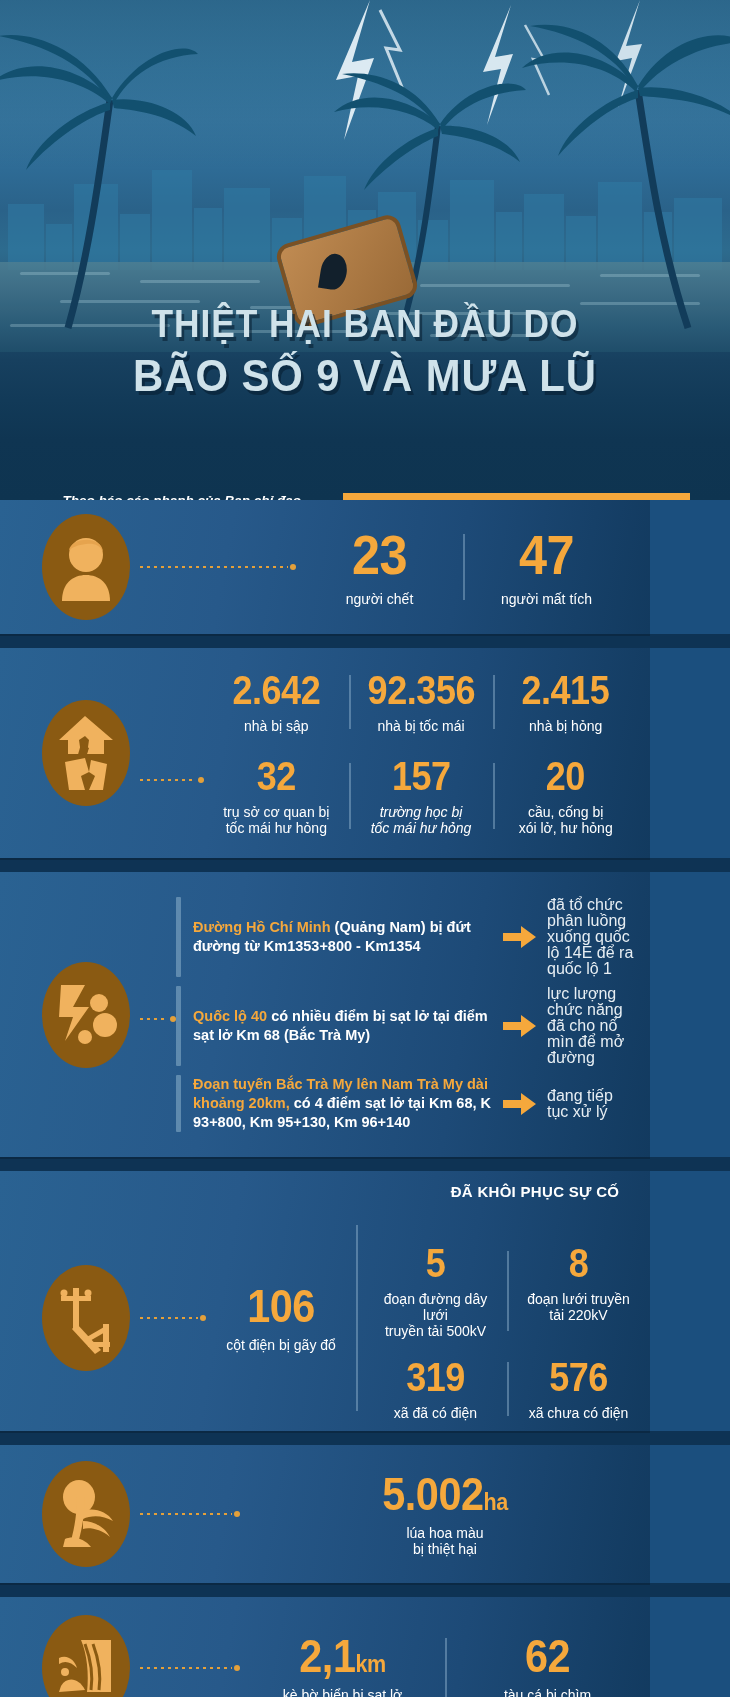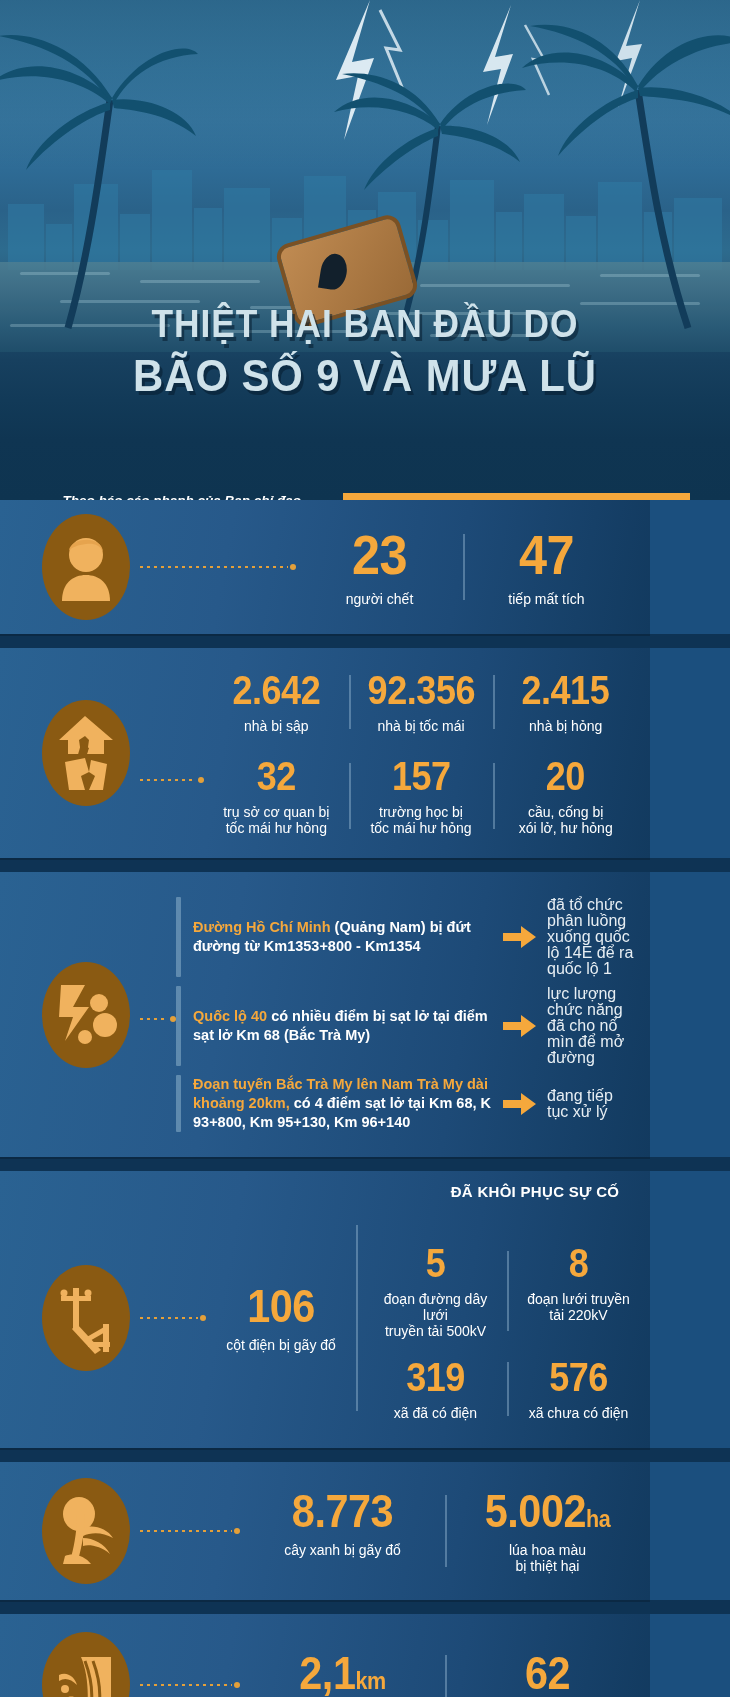--- a/index.html
+++ b/index.html
@@ -339,21 +339,21 @@
         <div class="dots" style="width:148px;"></div>
           <div class="knob"></div>
       </div>
       <div class="stats">
         <div class="stat">
           <div class="num">23</div>
           <div class="lbl">người chết</div>
         </div>
         <div class="stat">
           <div class="num">47</div>
-          <div class="lbl">tiếp mất tích</div>
+          <div class="lbl">người mất tích</div>
         </div>
       </div>
     </div>
   </div>
 
   <div class="gap"></div>
 
   <div class="section s2" style="padding:18px 0;">
     <div class="sec-inner">
       <div class="icon-badge">
@@ -384,21 +384,21 @@
           </div>
         </div>
         <div class="r">
           <div class="stat">
             <div class="num">32</div>
             <div class="lbl" style="white-space:pre-line;">trụ sở cơ quan bị
 tốc mái hư hỏng</div>
           </div>
           <div class="stat">
             <div class="num">157</div>
-            <div class="lbl" style="white-space:pre-line;">trường học bị
+            <div class="lbl" style="white-space:pre-line;font-style:italic;">trường học bị
 tốc mái hư hỏng</div>
           </div>
           <div class="stat">
             <div class="num">20</div>
             <div class="lbl" style="white-space:pre-line;">cầu, cống bị
 xói lở, hư hỏng</div>
           </div>
         </div>
       </div>
     </div>
@@ -454,21 +454,21 @@
           </svg>
           <div class="road-note">đang tiếp tục xử lý</div>
         </div>
 
       </div>
     </div>
   </div>
 
   <div class="gap"></div>
 
-  <div class="section s4" style="padding:14px 0 23px 0;">
+  <div class="section s4" style="padding:14px 0 6px 0;">
     <div class="power-head">ĐÃ KHÔI PHỤC SỰ CỐ</div>
     <div class="sec-inner" style="margin-top:26px;">
       <div class="icon-badge">
         <svg width="62" height="76" viewBox="0 0 62 76">
           <rect x="18" y="8" width="6" height="40" fill="#f0b25e"></rect>
           <rect x="6" y="16" width="30" height="5" fill="#f0b25e"></rect>
           <circle cx="9" cy="13" r="3.5" fill="#f0b25e"></circle>
           <circle cx="33" cy="13" r="3.5" fill="#f0b25e"></circle>
           <path d="M22 44 L46 70 L40 74 L17 49 Z" fill="#f0b25e"></path>
           <rect x="30" y="52" width="22" height="5" fill="#f0b25e" transform="rotate(-30 41 54)"></rect>
@@ -527,24 +527,20 @@
           <path d="M28 44 C38 44, 50 50, 55 60 C46 52, 34 50, 28 52 Z" fill="#f0b25e"></path>
           <path d="M10 62 C18 58, 30 62, 36 70 L8 70 Z" fill="#f0b25e"></path>
         </svg>
       </div>
       <div class="dotline">
         <div class="dots" style="width:92px;"></div>
           <div class="knob"></div>
       </div>
       <div class="stats">
         <div class="stat">
-          <div class="num"><span>8.773</span><span class="unit"></span></div>
-          <div class="lbl">cây xanh bị gãy đổ</div>
-        </div>
-        <div class="stat">
           <div class="num"><span>5.002</span><span class="unit">ha</span></div>
           <div class="lbl" style="white-space:pre-line;text-align:center;">lúa hoa màu
 bị thiệt hại</div>
         </div>
       </div>
     </div>
   </div>
 
   <div class="gap"></div>
 

